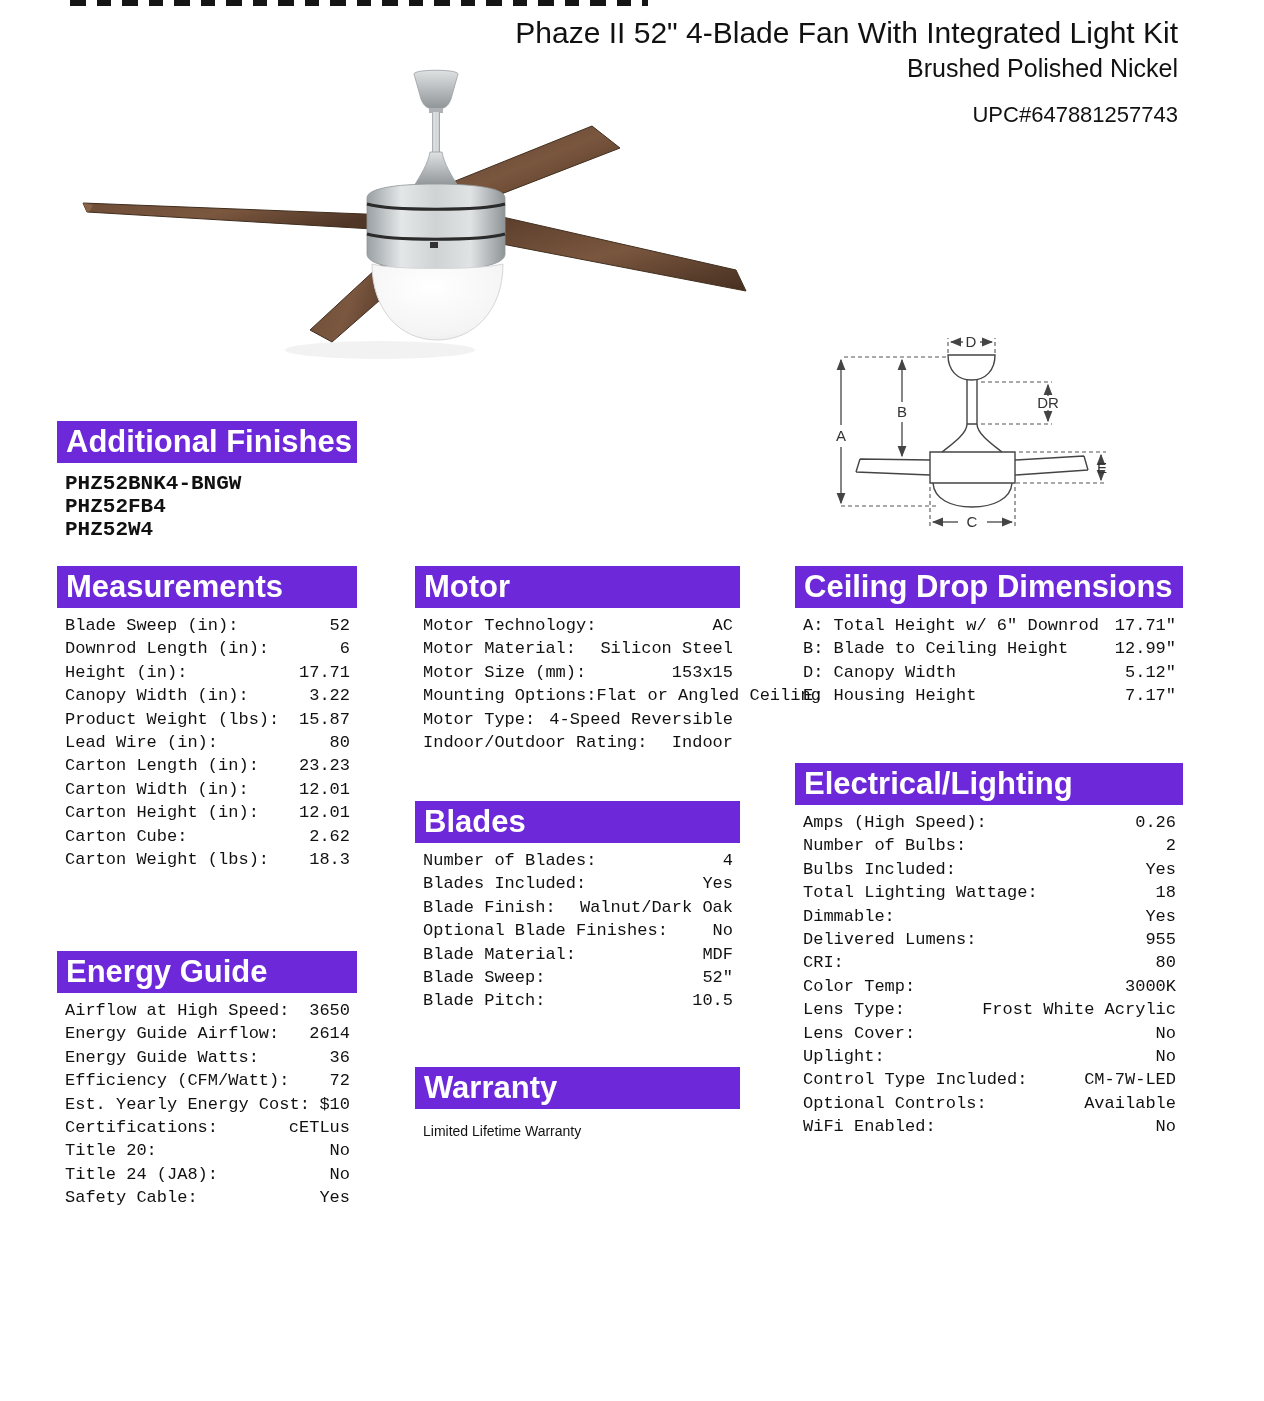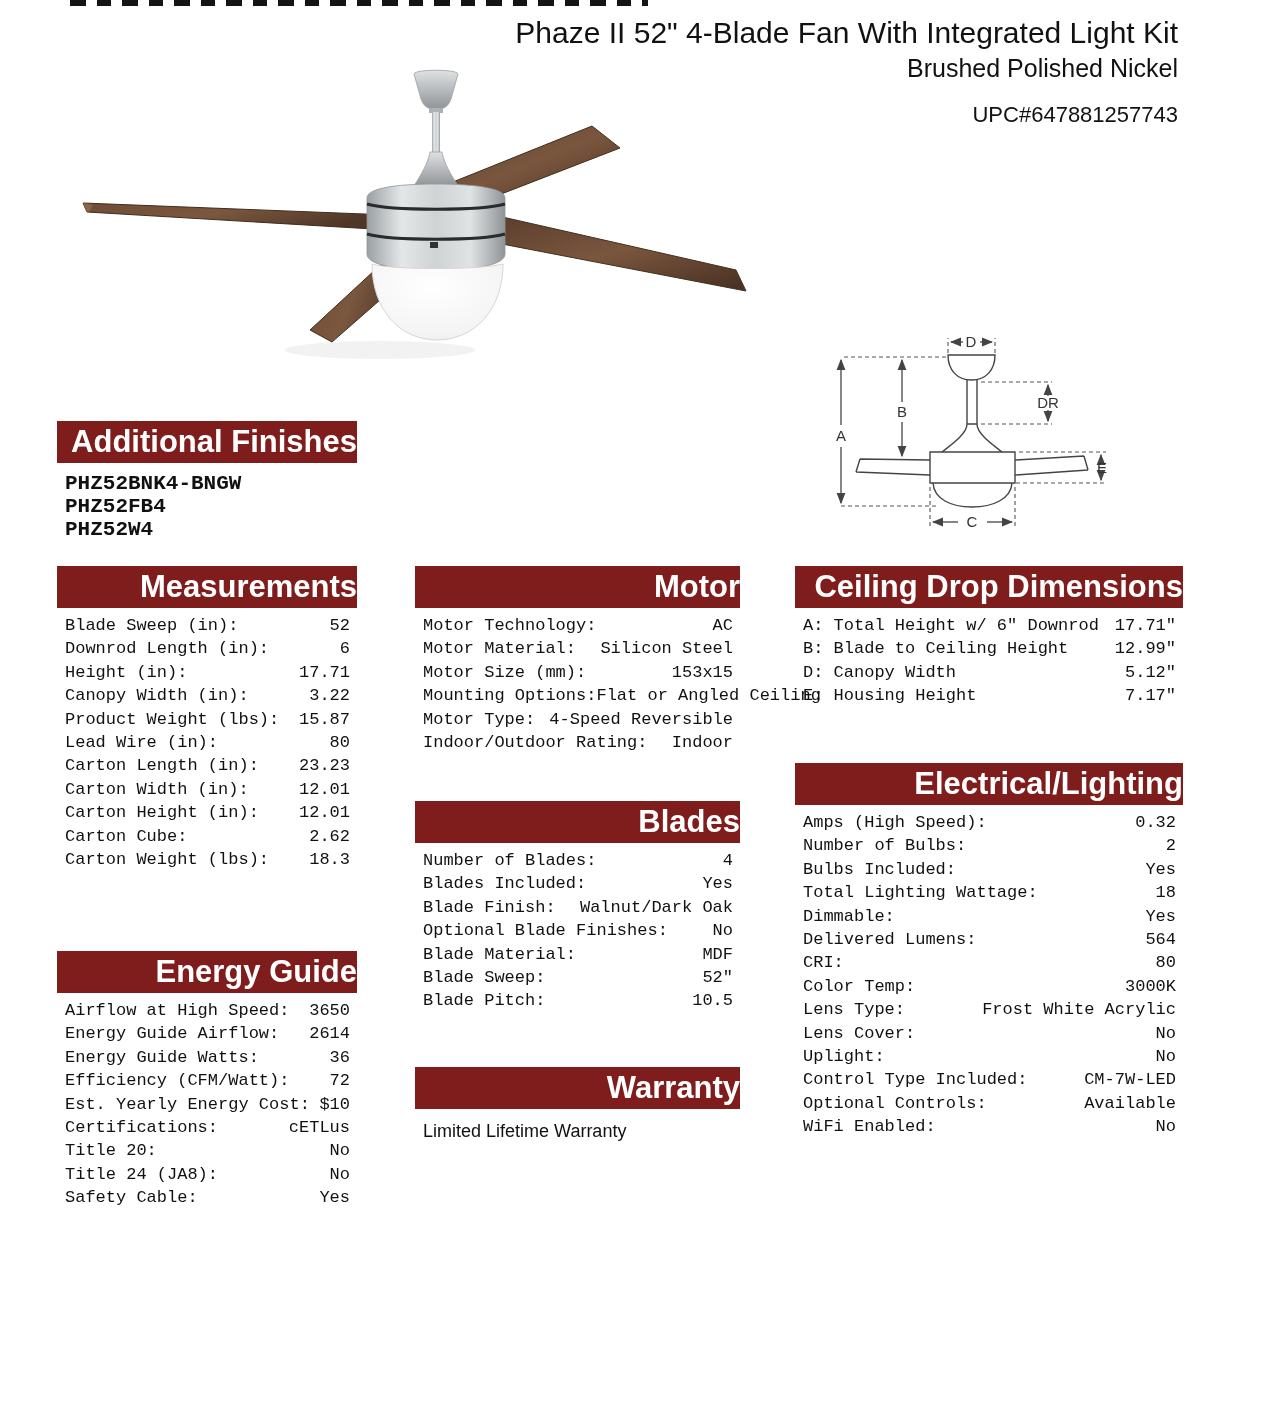--- a/index.html
+++ b/index.html
@@ -16,33 +16,33 @@
   #title-block{position:absolute;top:15px;left:300px;right:86px;text-align:right;}
   .product-title{font-size:30px;line-height:35px;}
   .product-finish{font-size:25px;line-height:30px;margin-top:3px;}
   .product-upc{font-size:22px;line-height:27px;margin-top:18px;}
   
   #fan-image{position:absolute;left:60px;top:58px;width:700px;height:310px;}
   #dim-diagram{position:absolute;left:820px;top:325px;width:340px;height:220px;}
   
   .sec{position:absolute;}
   .sec-header{
-    background:#7f1d1d;color:#fff;font-weight:bold;font-size:31px;
-    height:42px;line-height:42px;padding-left:9px;box-sizing:border-box;text-align:right;
+    background:#6d28d9;color:#fff;font-weight:bold;font-size:31px;
+    height:42px;line-height:42px;padding-left:9px;box-sizing:border-box;
   }
   .sec-body{margin-top:6px;font-family:Liberation Mono, monospace;}
   .spec-row{
     display:flex;justify-content:space-between;align-items:center;
     font-size:17px;line-height:23.4px;padding:0 7px 0 8px;white-space:nowrap;
   }
   .spec-row .lbl{text-align:left;}
   .spec-row .val{text-align:right;}
   .finish-item{font-weight:bold;font-size:21px;line-height:23px;padding-left:8px;}
   #sec-finishes .sec-body{margin-top:9px;}
-  .warranty-text{font-size:18px;line-height:22px;padding-left:8px;margin-top:11px;}
+  .warranty-text{font-size:14px;line-height:22px;padding-left:8px;margin-top:11px;}
 
   #sec-finishes{left:57px;top:421px;width:300px;}
   #sec-measurements{left:57px;top:566px;width:300px;}
   #sec-energy{left:57px;top:951px;width:300px;}
   #sec-motor{left:415px;top:566px;width:325px;}
   #sec-blades{left:415px;top:801px;width:325px;}
   #sec-warranty{left:415px;top:1067px;width:325px;}
   #sec-ceiling{left:795px;top:566px;width:388px;}
   #sec-electrical{left:795px;top:763px;width:388px;}
 
@@ -359,41 +359,41 @@
         <span class="val">7.17"</span>
       </div>
     </div>
 </div>
 
 <div class="sec" id="sec-electrical">
   <div class="sec-header">Electrical/Lighting</div>
   <div class="sec-body">
       <div class="spec-row">
         <span class="lbl">Amps (High Speed):</span>
-        <span class="val">0.32</span>
+        <span class="val">0.26</span>
       </div>
       <div class="spec-row">
         <span class="lbl">Number of Bulbs:</span>
         <span class="val">2</span>
       </div>
       <div class="spec-row">
         <span class="lbl">Bulbs Included:</span>
         <span class="val">Yes</span>
       </div>
       <div class="spec-row">
         <span class="lbl">Total Lighting Wattage:</span>
         <span class="val">18</span>
       </div>
       <div class="spec-row">
         <span class="lbl">Dimmable:</span>
         <span class="val">Yes</span>
       </div>
       <div class="spec-row">
         <span class="lbl">Delivered Lumens:</span>
-        <span class="val">564</span>
+        <span class="val">955</span>
       </div>
       <div class="spec-row">
         <span class="lbl">CRI:</span>
         <span class="val">80</span>
       </div>
       <div class="spec-row">
         <span class="lbl">Color Temp:</span>
         <span class="val">3000K</span>
       </div>
       <div class="spec-row">

